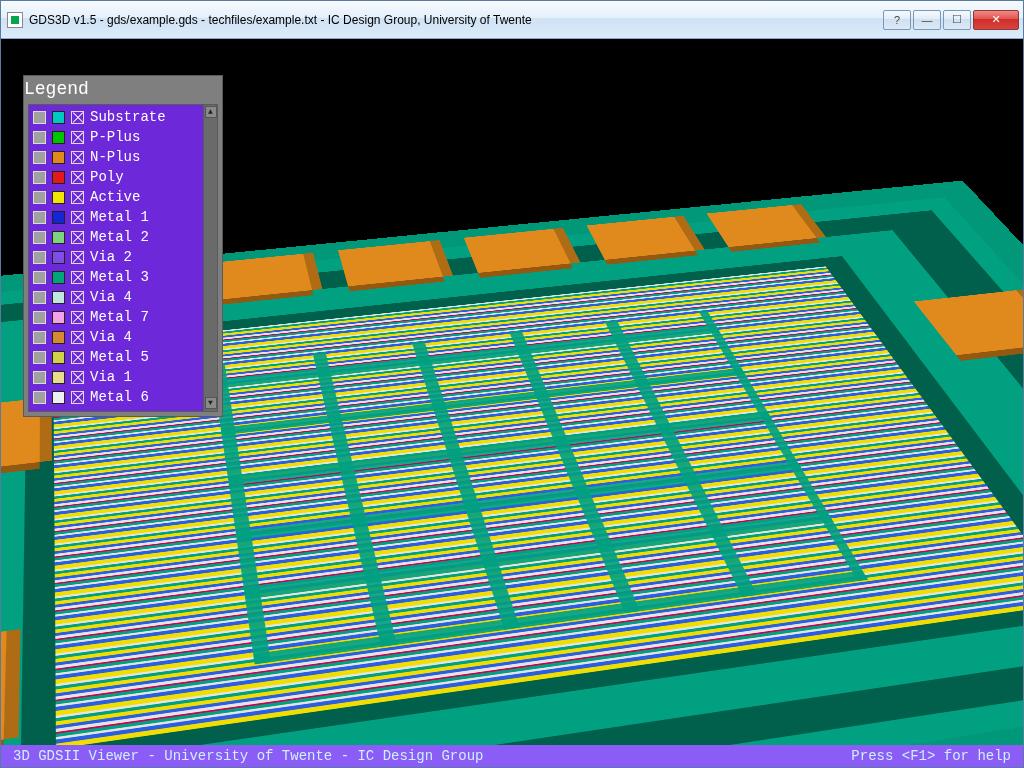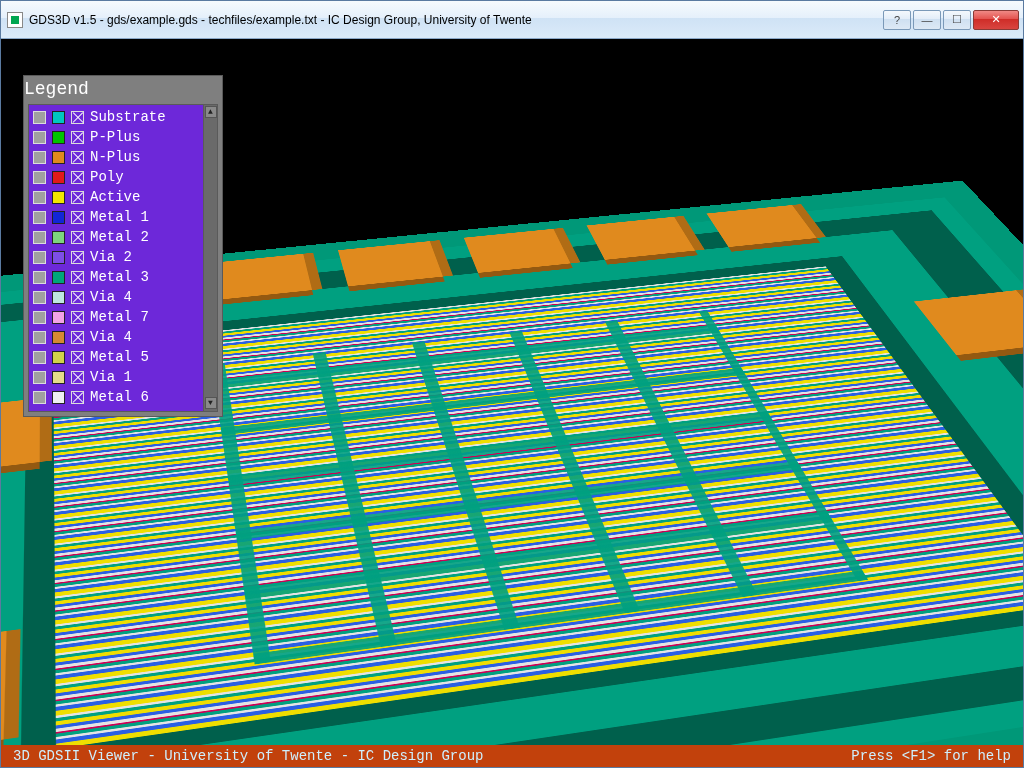--- a/index.html
+++ b/index.html
@@ -201,21 +201,21 @@
   font-size: 8px;
   line-height: 10px;
   text-align: center;
   color: #222;
 }
 .legend-scroll .arrow.bottom { position: absolute; bottom: 1px; left: 0; right: 0; }
 .statusbar {
   position: absolute;
   left: 0; right: 0; bottom: 0;
   height: 22px;
-  background: #c2410c;
+  background: #8b5cf6;
   display: flex;
   align-items: center;
   justify-content: space-between;
   padding: 0 12px;
   font-family: "Courier New", monospace;
   font-size: 14px;
   color: #cfeffd;
 }
 </style>
 </head>

